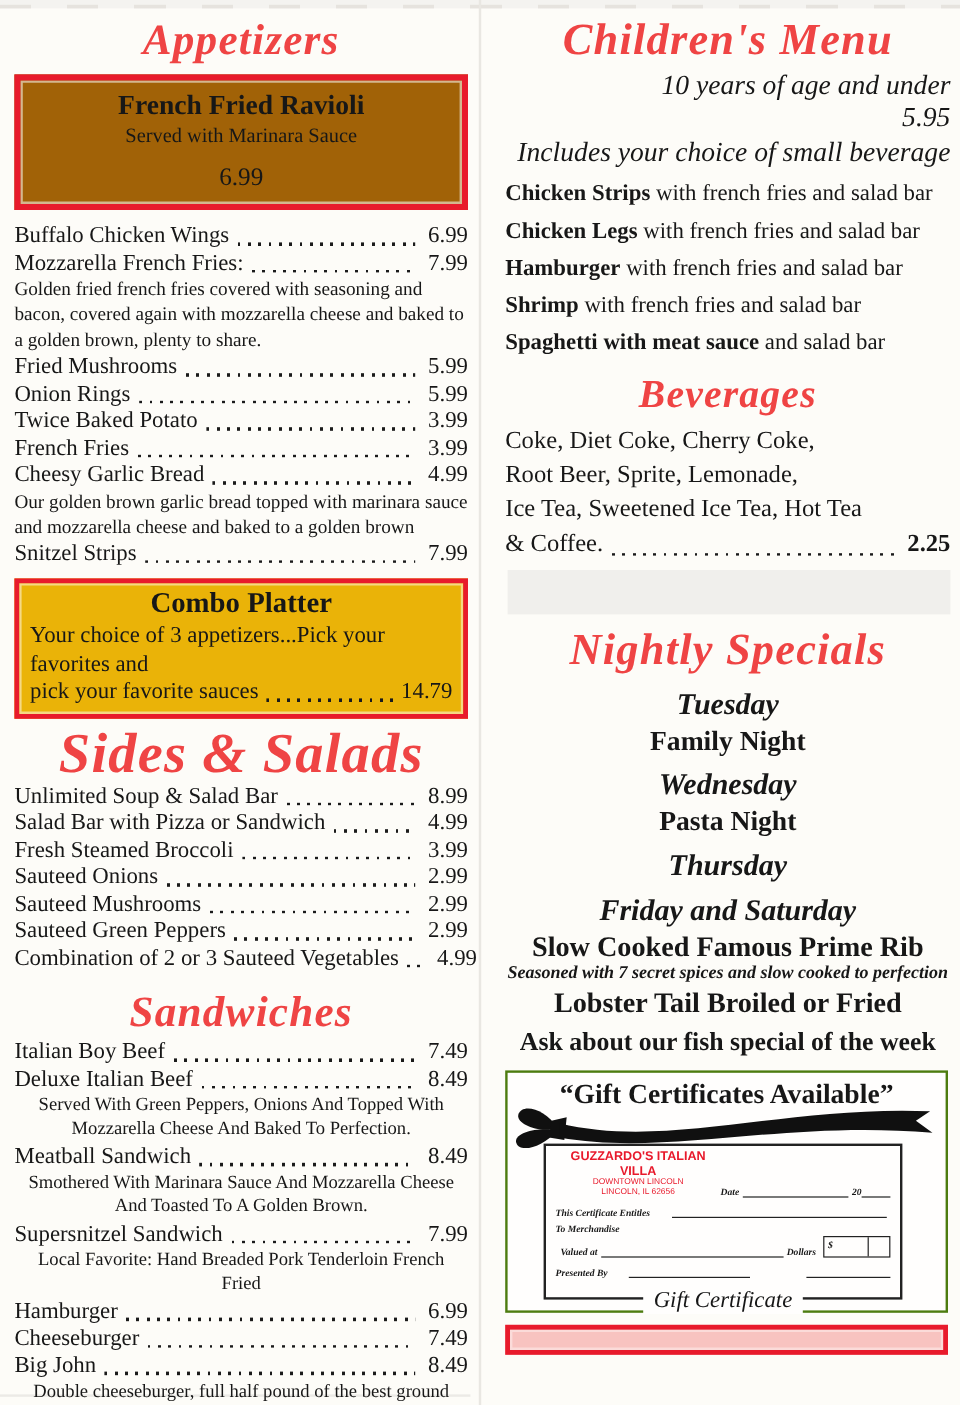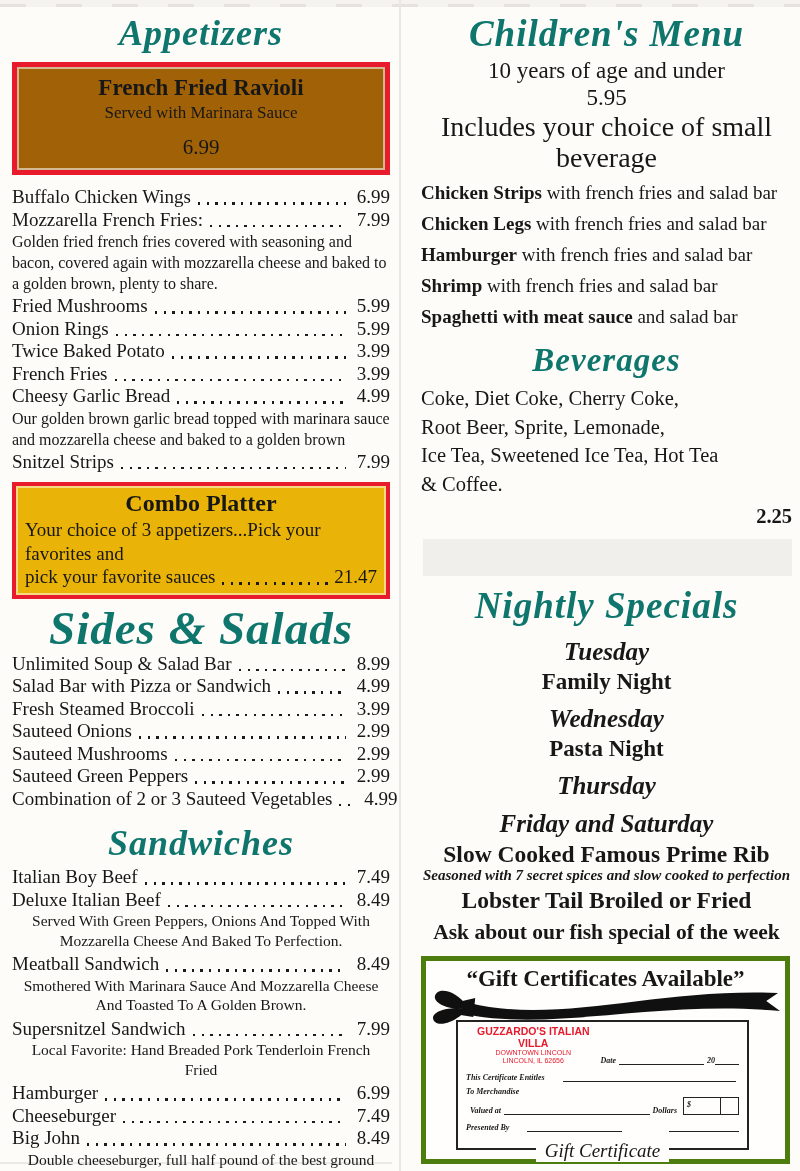--- a/index.html
+++ b/index.html
@@ -8,21 +8,21 @@
   #page{position:relative;width:800px;height:1171px;overflow:hidden;background:#fdfcf8;}
   .top-strip{position:absolute;top:0;left:0;right:0;height:7px;background:#f4f3f0;}
   .top-strip .dashes{position:absolute;top:4px;left:0;right:0;height:3px;
     background:repeating-linear-gradient(90deg,#e6e3de 0 26px,transparent 26px 56px);}
   .divider{position:absolute;left:399px;top:0;bottom:0;width:2px;background:#e9e7e2;}
   .page-edge{position:absolute;left:0;width:392px;top:1162px;height:2px;background:#eceae6;}
   .cols{position:relative;display:flex;padding-top:8px;}
   .col-left{width:399px;box-sizing:border-box;padding:4px 9px 0 12px;}
   .col-right{width:401px;box-sizing:border-box;padding:2px 8px 0 22px;}
 
-  .script-h{font-style:italic;font-weight:bold;color:#0f766e;text-align:center;letter-spacing:1px;}
+  .script-h{font-style:italic;font-weight:bold;color:#ef4444;text-align:center;letter-spacing:1px;}
   .h-appetizers{font-size:36px;line-height:42px;margin:0 0 8px;}
   .h-sides{font-size:47px;line-height:42px;margin:8px 0 4px;}
   .h-sandwiches{font-size:36px;line-height:42px;margin:12px 0 2px;}
   .h-children{font-size:37px;line-height:43px;margin:2px 0 2px;}
   .h-beverages{font-size:33px;line-height:40px;margin:12px 0 4px;}
   .h-specials{font-size:37px;line-height:44px;margin:8px 0 2px;}
 
   .feature-box{border:5px solid #e81b2c;background:#a16207;box-shadow:inset 0 0 0 2px rgba(255,255,255,.55);
     text-align:center;padding:8px 6px 10px;}
   .fb-title{font-weight:bold;font-size:23px;line-height:26px;}
@@ -35,37 +35,37 @@
   .dots{flex:1;align-self:flex-end;height:2.4px;margin:0 4px 4px 7px;min-width:14px;
     background:repeating-linear-gradient(90deg,#1b1b1b 0 2.4px,transparent 2.4px 8.6px);}
   .pr{white-space:nowrap;text-align:right;min-width:40px;}
   .desc{font-size:16px;line-height:21px;margin:0 0 1px;}
   .desc-c{text-align:center;font-size:15.5px;line-height:19.5px;margin:0 4px 3px;}
 
   .combo-box{border:4px solid #e81b2c;background:#eab308;box-shadow:inset 0 0 0 2px rgba(255,255,255,.5);
     padding:3px 9px 6px;margin-top:9px;font-size:19px;line-height:24px;}
   .combo-title{text-align:center;font-weight:bold;font-size:24px;line-height:29px;}
 
-  .r-sub{text-align:center;}
+  .r-sub{font-style:italic;text-align:right;}
   .sub1{font-size:23px;line-height:27px;}
   .sub-price{font-size:23px;line-height:27px;}
-  .sub2{font-size:28px;line-height:31px;}
+  .sub2{font-size:23px;line-height:31px;}
   .kid{font-size:19px;line-height:22px;margin:9px 0 0;}
   .bev{font-size:20.5px;line-height:28.5px;}
-  .bev-last{display:flex;font-size:20.5px;line-height:28.5px;flex-direction:column;}
+  .bev-last{display:flex;font-size:20.5px;line-height:28.5px;}
   .bev-last .pr{font-weight:bold;}
   .artifact{height:37px;background:#f0efec;margin:8px 0 0 2px;}
 
   .day{font-style:italic;font-weight:bold;text-align:center;font-size:25px;line-height:29px;margin-top:9px;}
   .night{font-weight:bold;text-align:center;font-size:23px;line-height:26px;margin-top:3px;}
   .wk-main{font-weight:bold;text-align:center;font-size:23.5px;line-height:26px;margin-top:3px;}
   .wk-desc{font-weight:bold;font-style:italic;text-align:center;font-size:15px;line-height:17px;}
   .ask{font-weight:bold;text-align:center;font-size:21.5px;line-height:25px;margin-top:7px;}
 
-  .gift-outer{border:5px solid #4d7c0f;background:#fffefd;margin:11px 2px 0 0;position:relative;padding:5px 6px 9px;}
+  .gift-outer{border:2px solid #4d7c0f;background:#fffefd;margin:11px 2px 0 0;position:relative;padding:5px 6px 9px;}
   .gift-banner{text-align:center;font-weight:bold;font-size:23px;line-height:26px;position:relative;z-index:2;}
   .ribbon{position:absolute;left:4px;top:24px;width:352px;height:46px;z-index:1;}
   .cert{position:relative;border:2px solid #222;background:#fffefd;margin:28px 30px 0 24px;
     padding:3px 8px 0;z-index:0;font-size:8px;}
   .cert-row1{display:flex;justify-content:space-between;}
   .company{font-family:"Liberation Sans","DejaVu Sans",sans-serif;color:#e8192b;text-align:center;}
   .company .c-name{font-weight:bold;font-size:10.5px;line-height:12px;}
   .company .c-addr{font-size:7px;line-height:8px;}
   .ital{font-style:italic;font-weight:bold;}
   .date-row{display:flex;align-items:flex-end;margin-top:10px;width:150px;}
@@ -150,21 +150,21 @@
           <span class="pr">7.99</span>
         </div>
       </div>
 
       <div class="combo-box">
         <div class="combo-title">Combo Platter</div>
         <div>Your choice of 3 appetizers...Pick your favorites and</div>
         <div class="mi" style="font-size:19px">
           <span class="nm">pick your favorite sauces</span>
           <span class="dots"></span>
-          <span class="pr">21.47</span>
+          <span class="pr">14.79</span>
         </div>
       </div>
 
       <div class="script-h h-sides">Sides &amp; Salads</div>
 
       <div>
         <div class="mi">
           <span class="nm">Unlimited Soup &amp; Salad Bar</span>
           <span class="dots"></span>
           <span class="pr">8.99</span>

